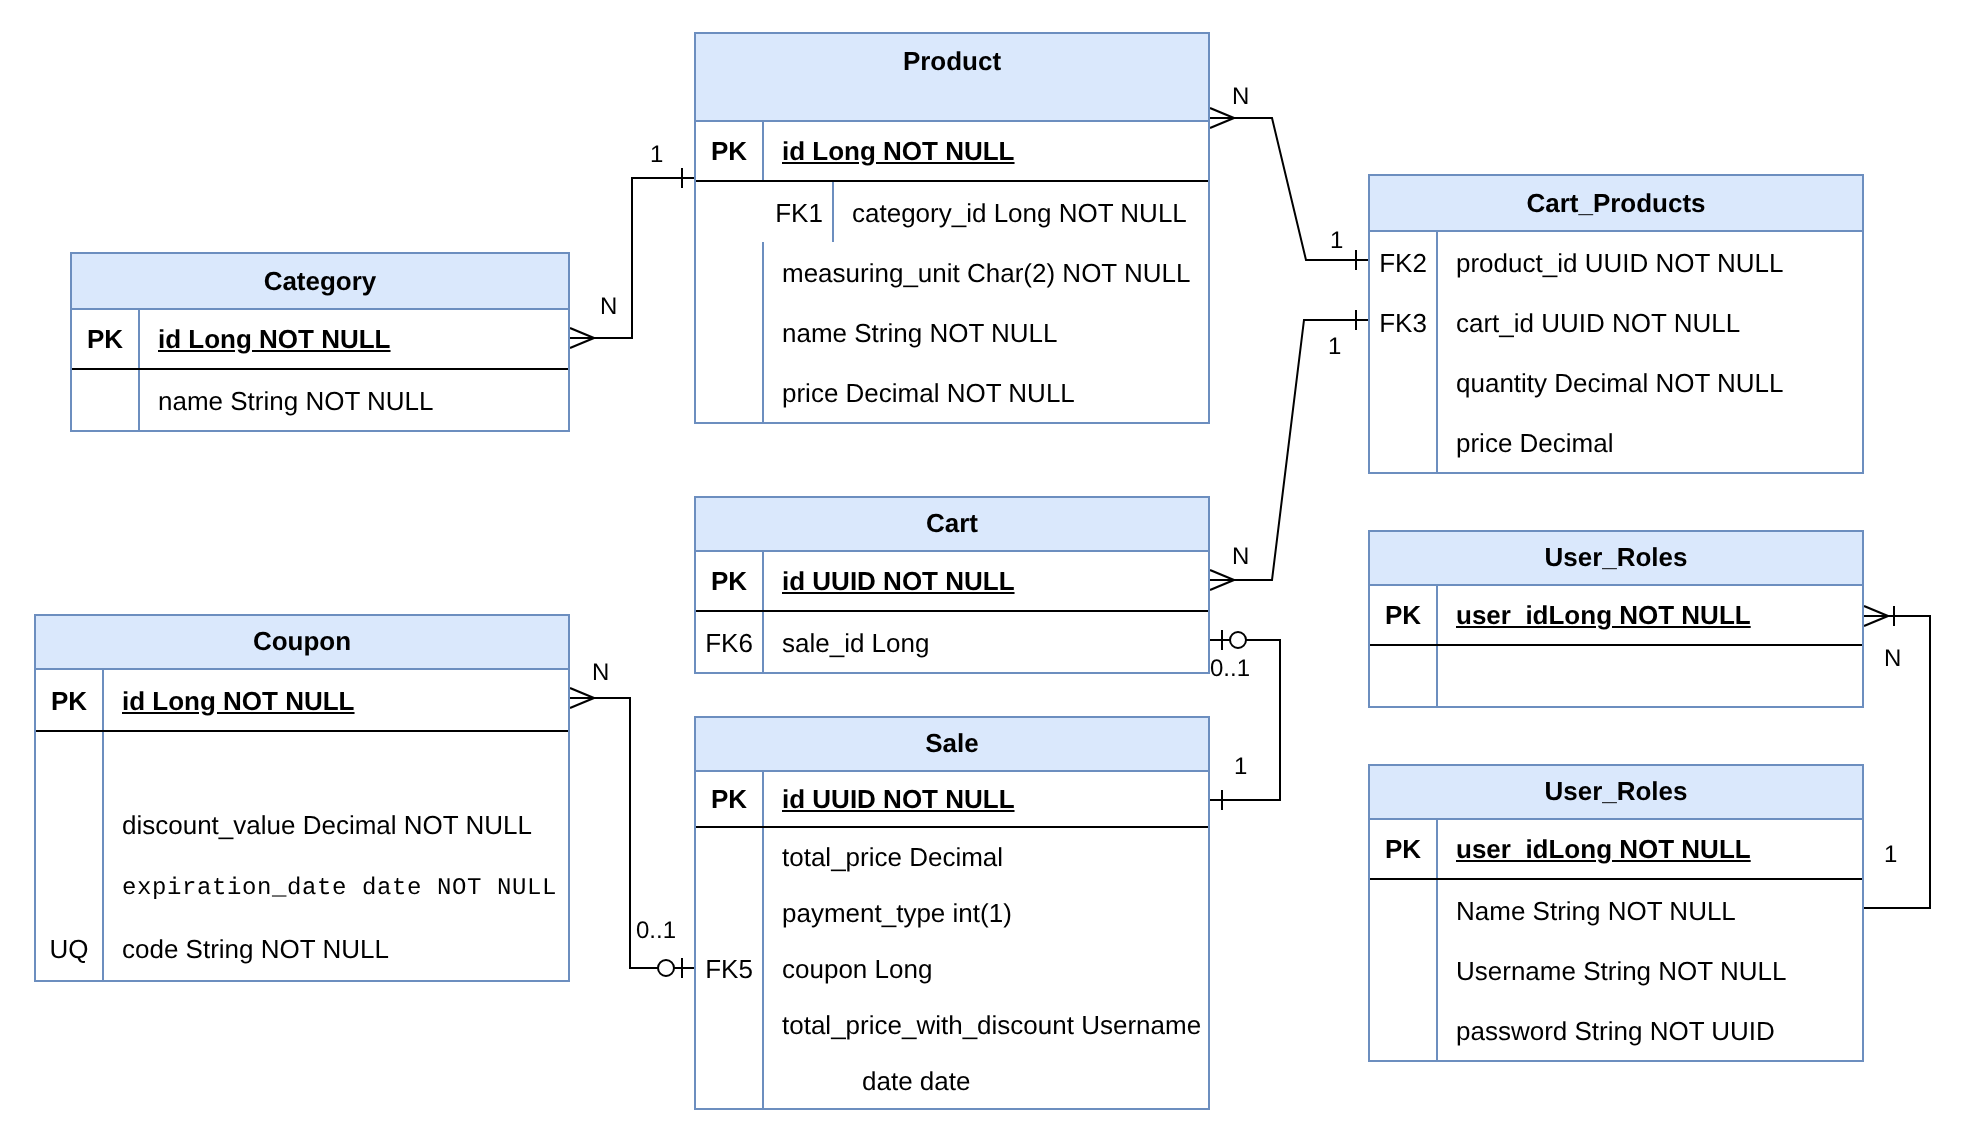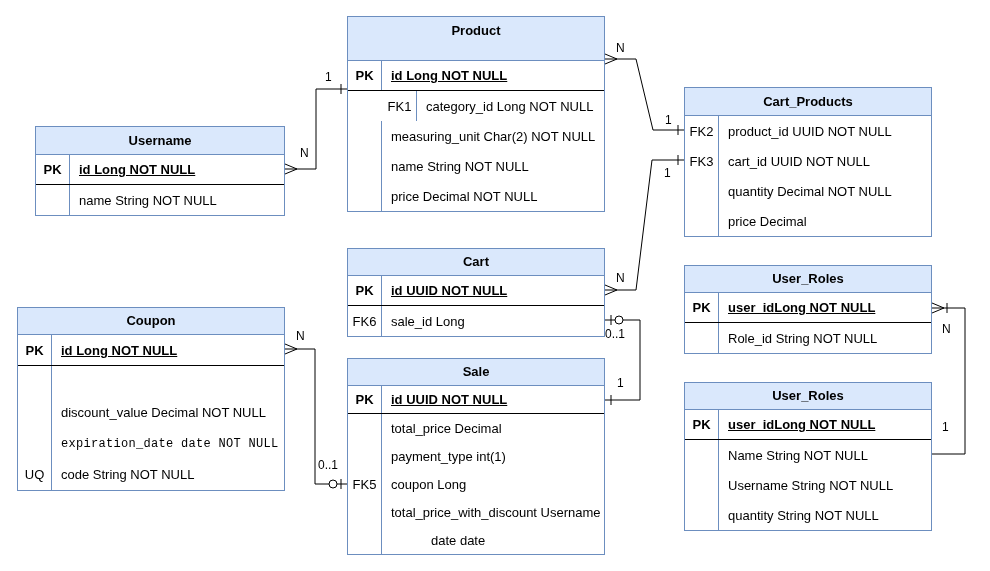--- a/index.html
+++ b/index.html
@@ -93,21 +93,21 @@
       <div class="row" style="height: 30px;">
         <div class="key" style="border-color: rgb(108, 142, 191);"></div>
         <div class="field">name String NOT NULL</div>
       </div>
       <div class="row" style="height: 30px;">
         <div class="key" style="border-color: rgb(108, 142, 191);"></div>
         <div class="field">price Decimal NOT NULL</div>
       </div>
     </div>
     <div class="entity" style="left: 35px; top: 126px; width: 250px; border-color: rgb(108, 142, 191);">
-      <div class="entity-title" style="height: 28px; line-height: 27px; background: rgb(218, 232, 252); border-color: rgb(108, 142, 191);">Username</div>
+      <div class="entity-title" style="height: 28px; line-height: 27px; background: rgb(218, 232, 252); border-color: rgb(108, 142, 191);">Category</div>
       <div class="row pk-sep" style="height: 30px;">
         <div class="key bold" style="border-color: rgb(108, 142, 191);">PK</div>
         <div class="field pk">id Long NOT NULL</div>
       </div>
       <div class="row" style="height: 30px;">
         <div class="key" style="border-color: rgb(108, 142, 191);"></div>
         <div class="field">name String NOT NULL</div>
       </div>
     </div>
     <div class="entity" style="left: 684px; top: 87px; width: 248px; border-color: rgb(108, 142, 191);">
@@ -141,21 +141,20 @@
       </div>
     </div>
     <div class="entity" style="left: 684px; top: 265px; width: 248px; border-color: rgb(108, 142, 191);">
       <div class="entity-title" style="height: 27px; line-height: 26px; background: rgb(218, 232, 252); border-color: rgb(108, 142, 191);">User_Roles</div>
       <div class="row pk-sep" style="height: 30px;">
         <div class="key bold" style="border-color: rgb(108, 142, 191);">PK</div>
         <div class="field pk">user_idLong NOT NULL</div>
       </div>
       <div class="row" style="height: 30px;">
         <div class="key" style="border-color: rgb(108, 142, 191);"></div>
-        <div class="field">Role_id String NOT NULL</div>
       </div>
     </div>
     <div class="entity" style="left: 17px; top: 307px; width: 268px; border-color: rgb(108, 142, 191);">
       <div class="entity-title" style="height: 27px; line-height: 26px; background: rgb(218, 232, 252); border-color: rgb(108, 142, 191);">Coupon</div>
       <div class="row pk-sep" style="height: 31px;">
         <div class="key bold" style="border-color: rgb(108, 142, 191);">PK</div>
         <div class="field pk">id Long NOT NULL</div>
       </div>
       <div class="row" style="height: 31px;">
         <div class="key" style="border-color: rgb(108, 142, 191);"></div>
@@ -209,21 +208,21 @@
       <div class="row" style="height: 30px;">
         <div class="key" style="border-color: rgb(108, 142, 191);"></div>
         <div class="field">Name String NOT NULL</div>
       </div>
       <div class="row" style="height: 30px;">
         <div class="key" style="border-color: rgb(108, 142, 191);"></div>
         <div class="field">Username String NOT NULL</div>
       </div>
       <div class="row" style="height: 30px;">
         <div class="key" style="border-color: rgb(108, 142, 191);"></div>
-        <div class="field">quantity String NOT NULL</div>
+        <div class="field">password String NOT UUID</div>
       </div>
     </div>
     <div class="card-label" style="left: 300px; top: 146px;">N</div>
     <div class="card-label" style="left: 325px; top: 70px;">1</div>
     <div class="card-label" style="left: 616px; top: 41px;">N</div>
     <div class="card-label" style="left: 665px; top: 113px;">1</div>
     <div class="card-label" style="left: 616px; top: 271px;">N</div>
     <div class="card-label" style="left: 664px; top: 166px;">1</div>
     <div class="card-label" style="left: 605px; top: 327px;">0..1</div>
     <div class="card-label" style="left: 617px; top: 376px;">1</div>

